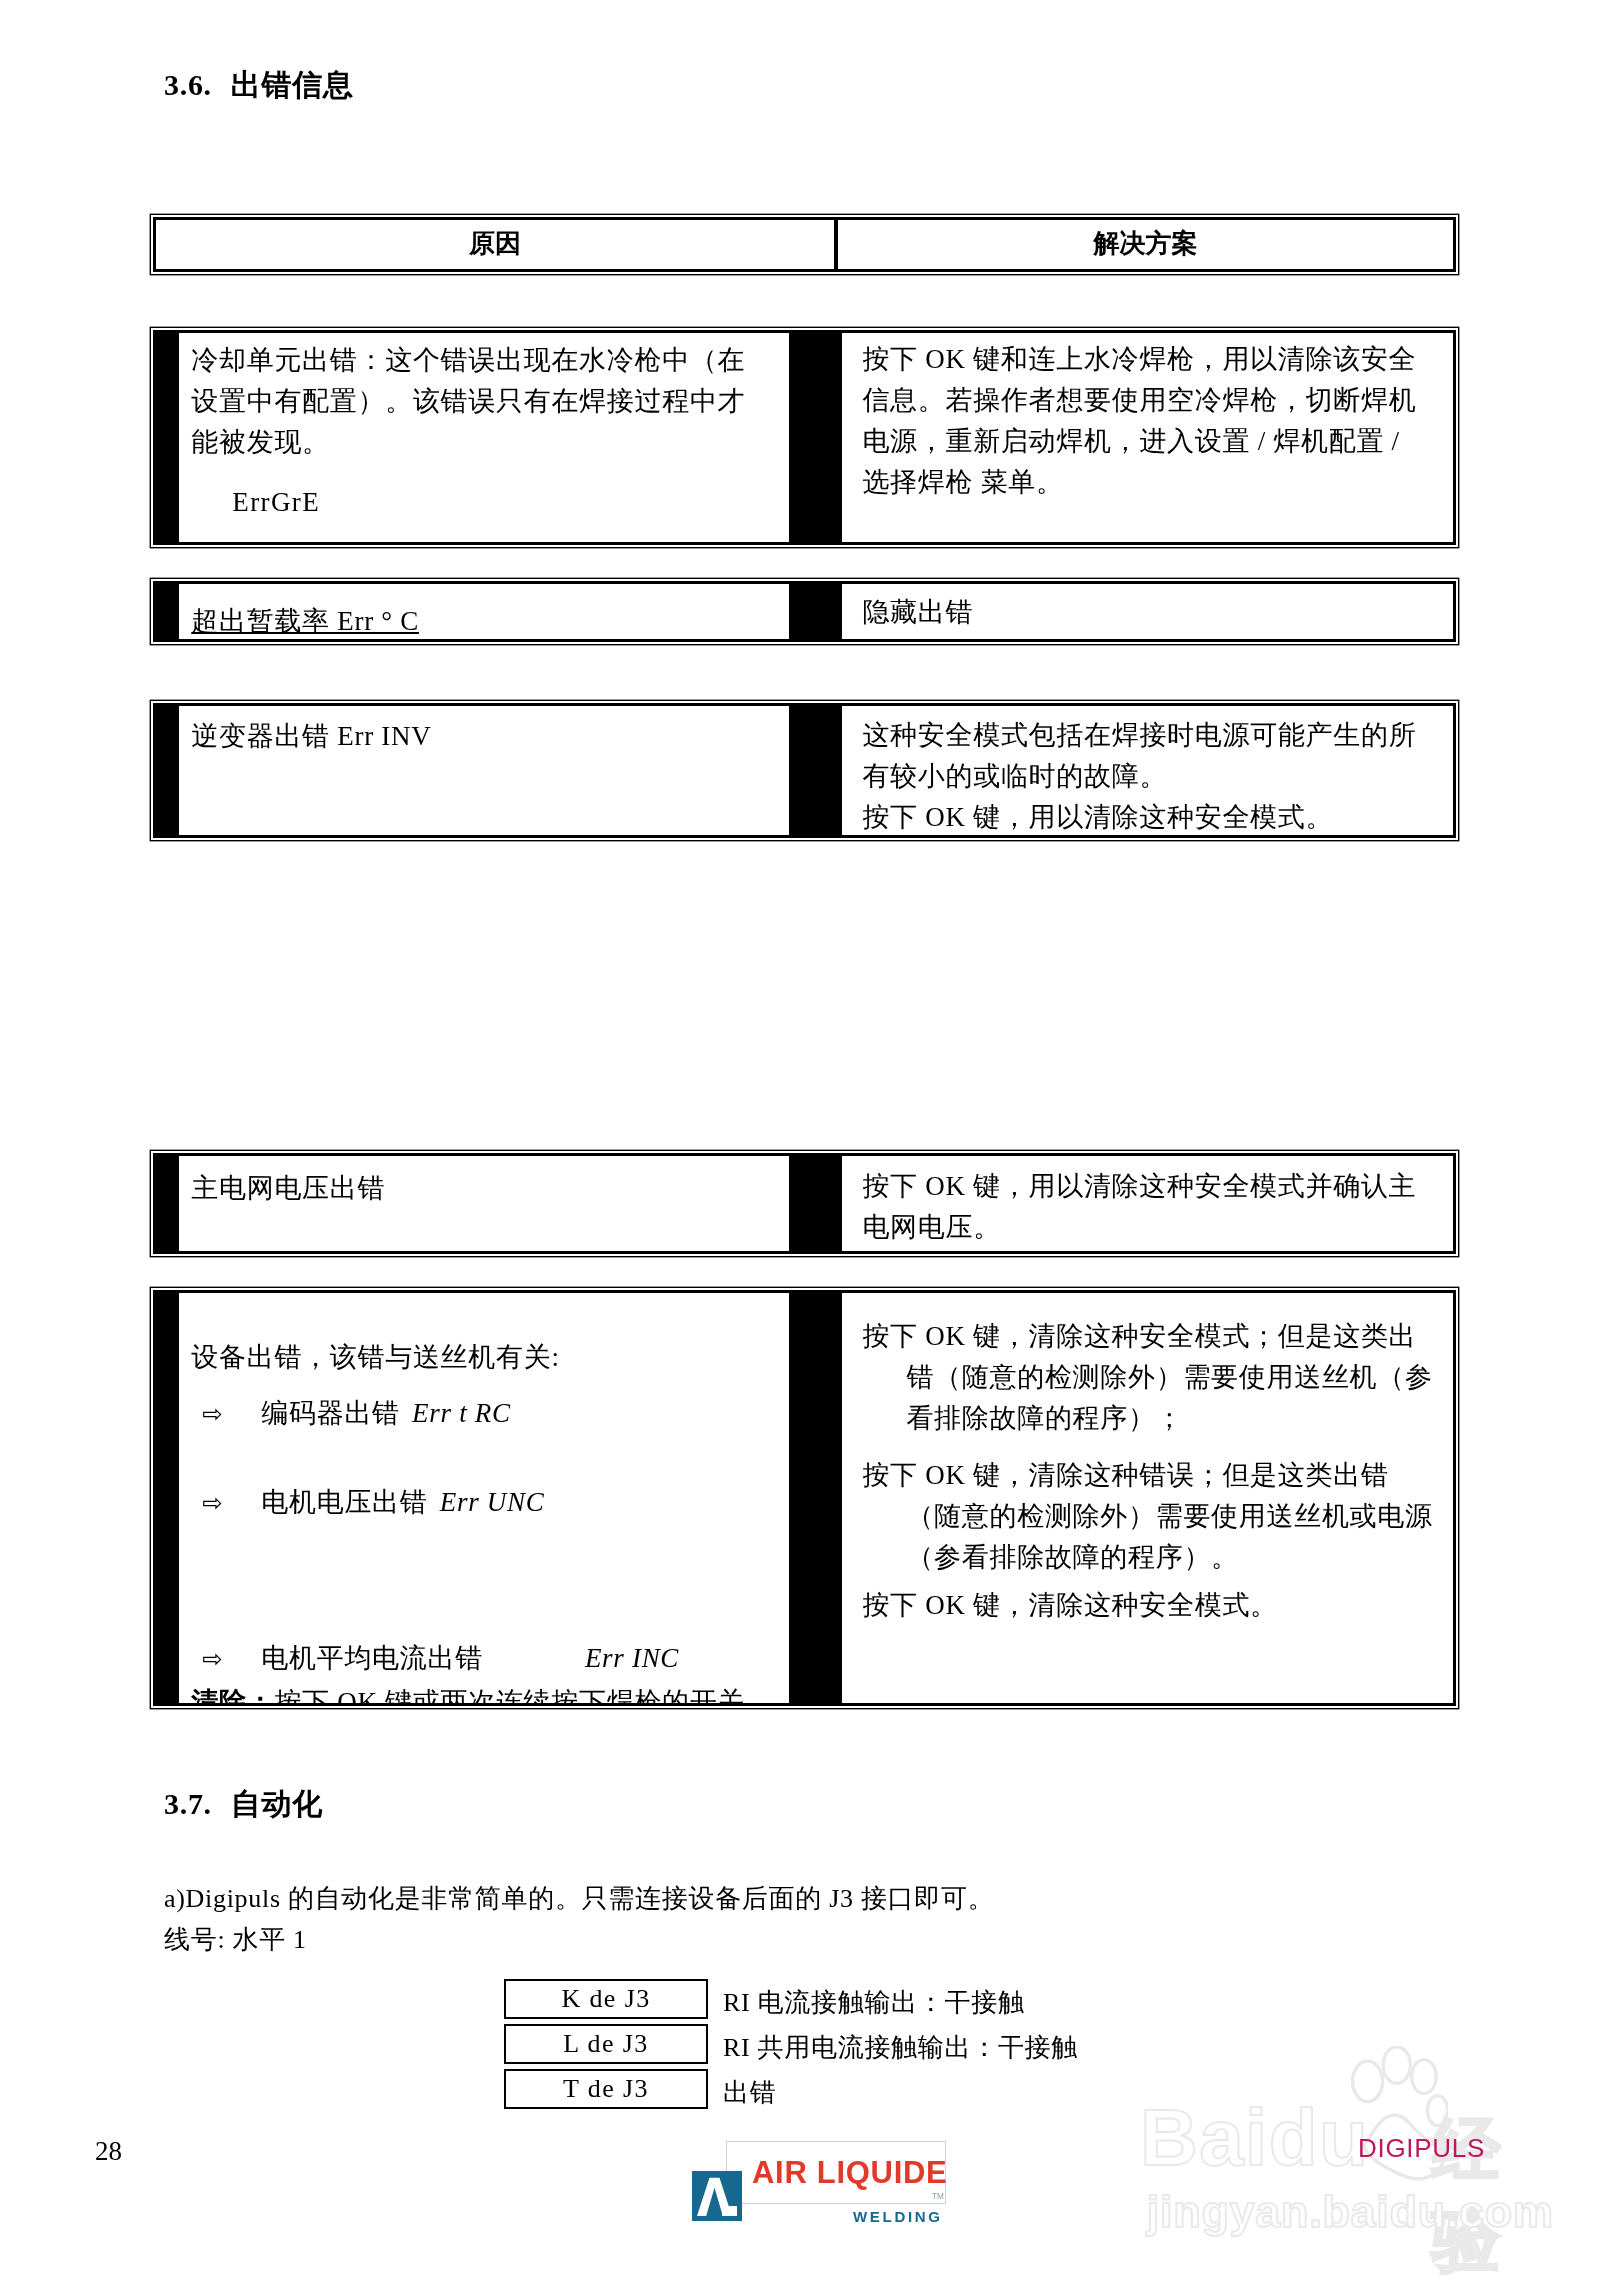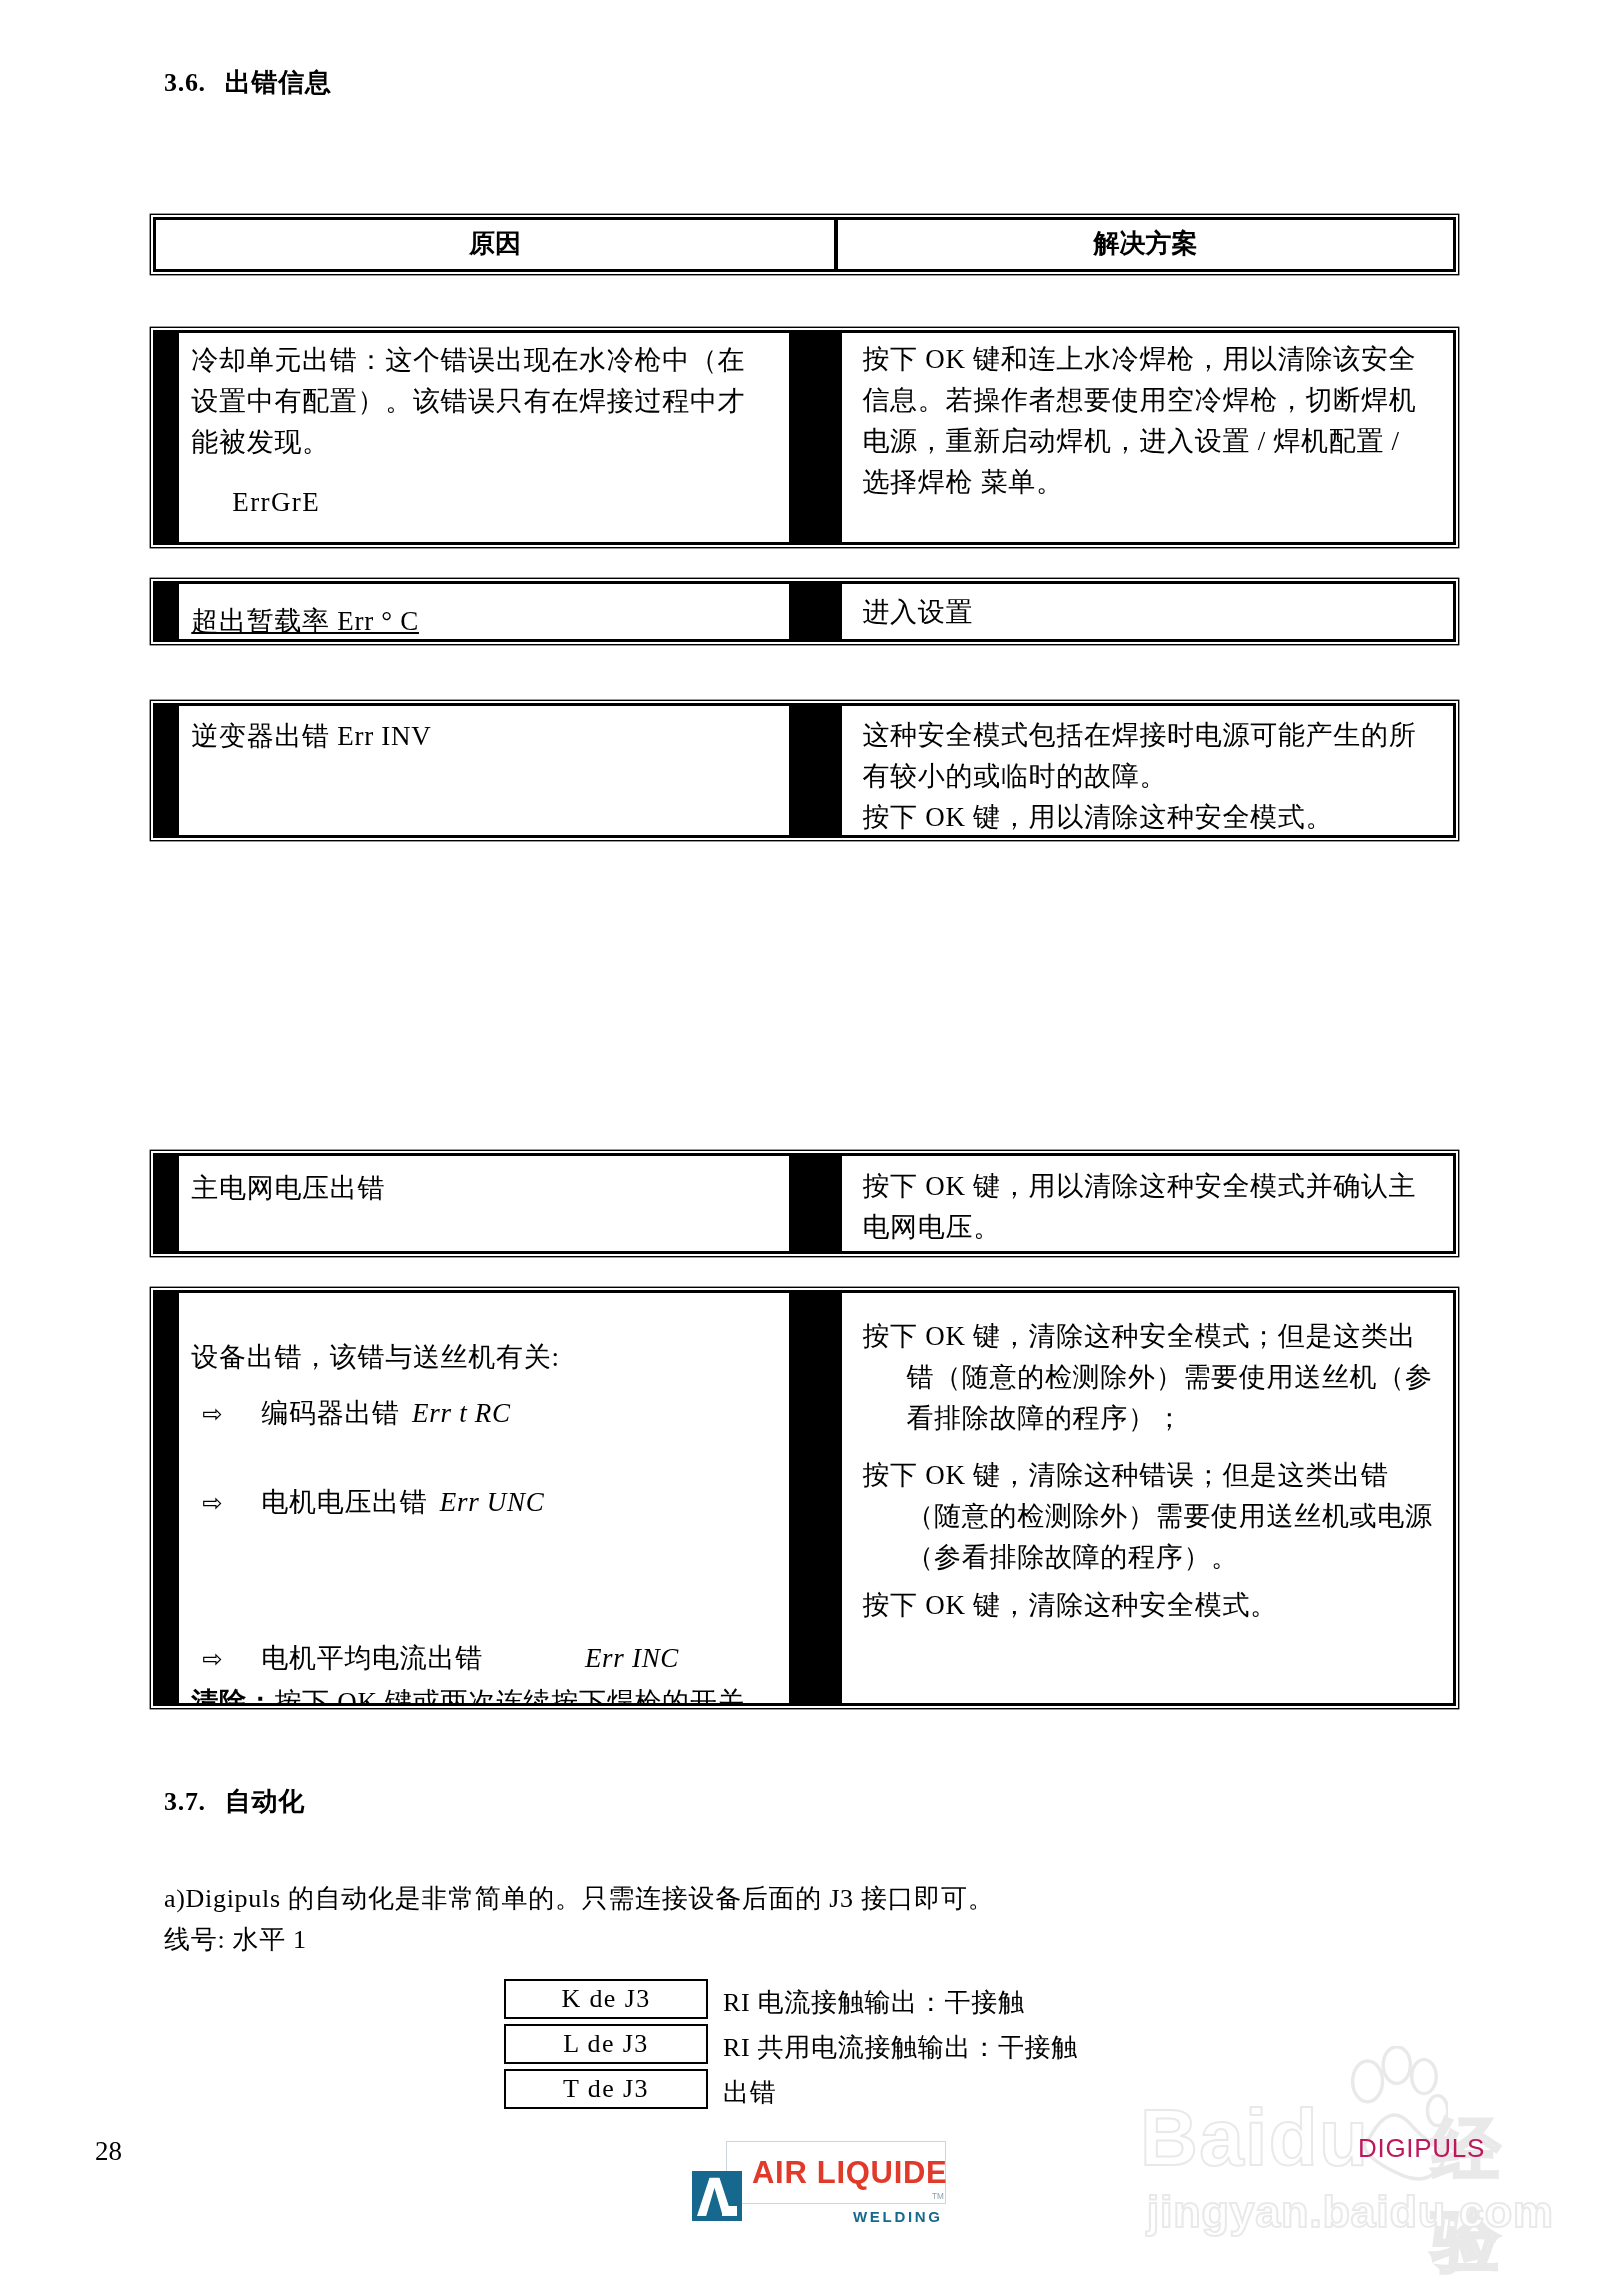--- a/index.html
+++ b/index.html
@@ -1,21 +1,21 @@
 <!DOCTYPE html>
 <html style="--logo_blue: #16688f; --logo_red: #e03a2b; --watermark_gray: #e9e9e9;font-size:11px"><head>
 <meta charset="utf-8">
 <style>
   html,body{margin:0;padding:0;background:#ffffff;}
   .page{
     position:relative;width:1623px;height:2295px;background:#ffffff;
     font-family:"Liberation Serif","DejaVu Serif",serif;color:#000;overflow:hidden;
   }
   .sec-title{
-    position:absolute;left:164px;margin:0;font-size:26px;font-weight:bold;
+    position:absolute;left:164px;margin:0;font-size:30px;font-weight:bold;
     letter-spacing:0.7px;white-space:nowrap;
   }
   .sec-title .num{margin-right:19px;}
   
   .dbox{
     position:absolute;background:#fff;border:3.4px solid #000;box-sizing:border-box;
     box-shadow:0 0 0 2px #fff,0 0 0 3.4px #000;
   }
   .header-box{left:153px;top:217px;width:1303px;height:55px;display:flex;}
   .hcell{font-size:26px;font-weight:bold;text-align:center;padding-top:5.5px;box-sizing:border-box;}
@@ -107,21 +107,21 @@
     </div>
   </div>
 
   <div class="dbox row" style="top:581px;height:61px;">
     <div class="bar bar-left"></div>
     <div class="bar bar-mid"></div>
     <div class="cell cell-l" style="padding-top:17px;text-decoration:underline;">
       <div>超出暂载率 Err °  C</div>
     </div>
     <div class="cell cell-r" style="padding-top:8.2px;">
-      <div>进入设置</div>
+      <div>隐藏出错</div>
     </div>
   </div>
 
   <div class="dbox row" style="top:703px;height:135px;">
     <div class="bar bar-left"></div>
     <div class="bar bar-mid"></div>
     <div class="cell cell-l" style="padding-top:9.5px;">
       <div>逆变器出错  Err INV</div>
     </div>
     <div class="cell cell-r" style="padding-top:9px;">

